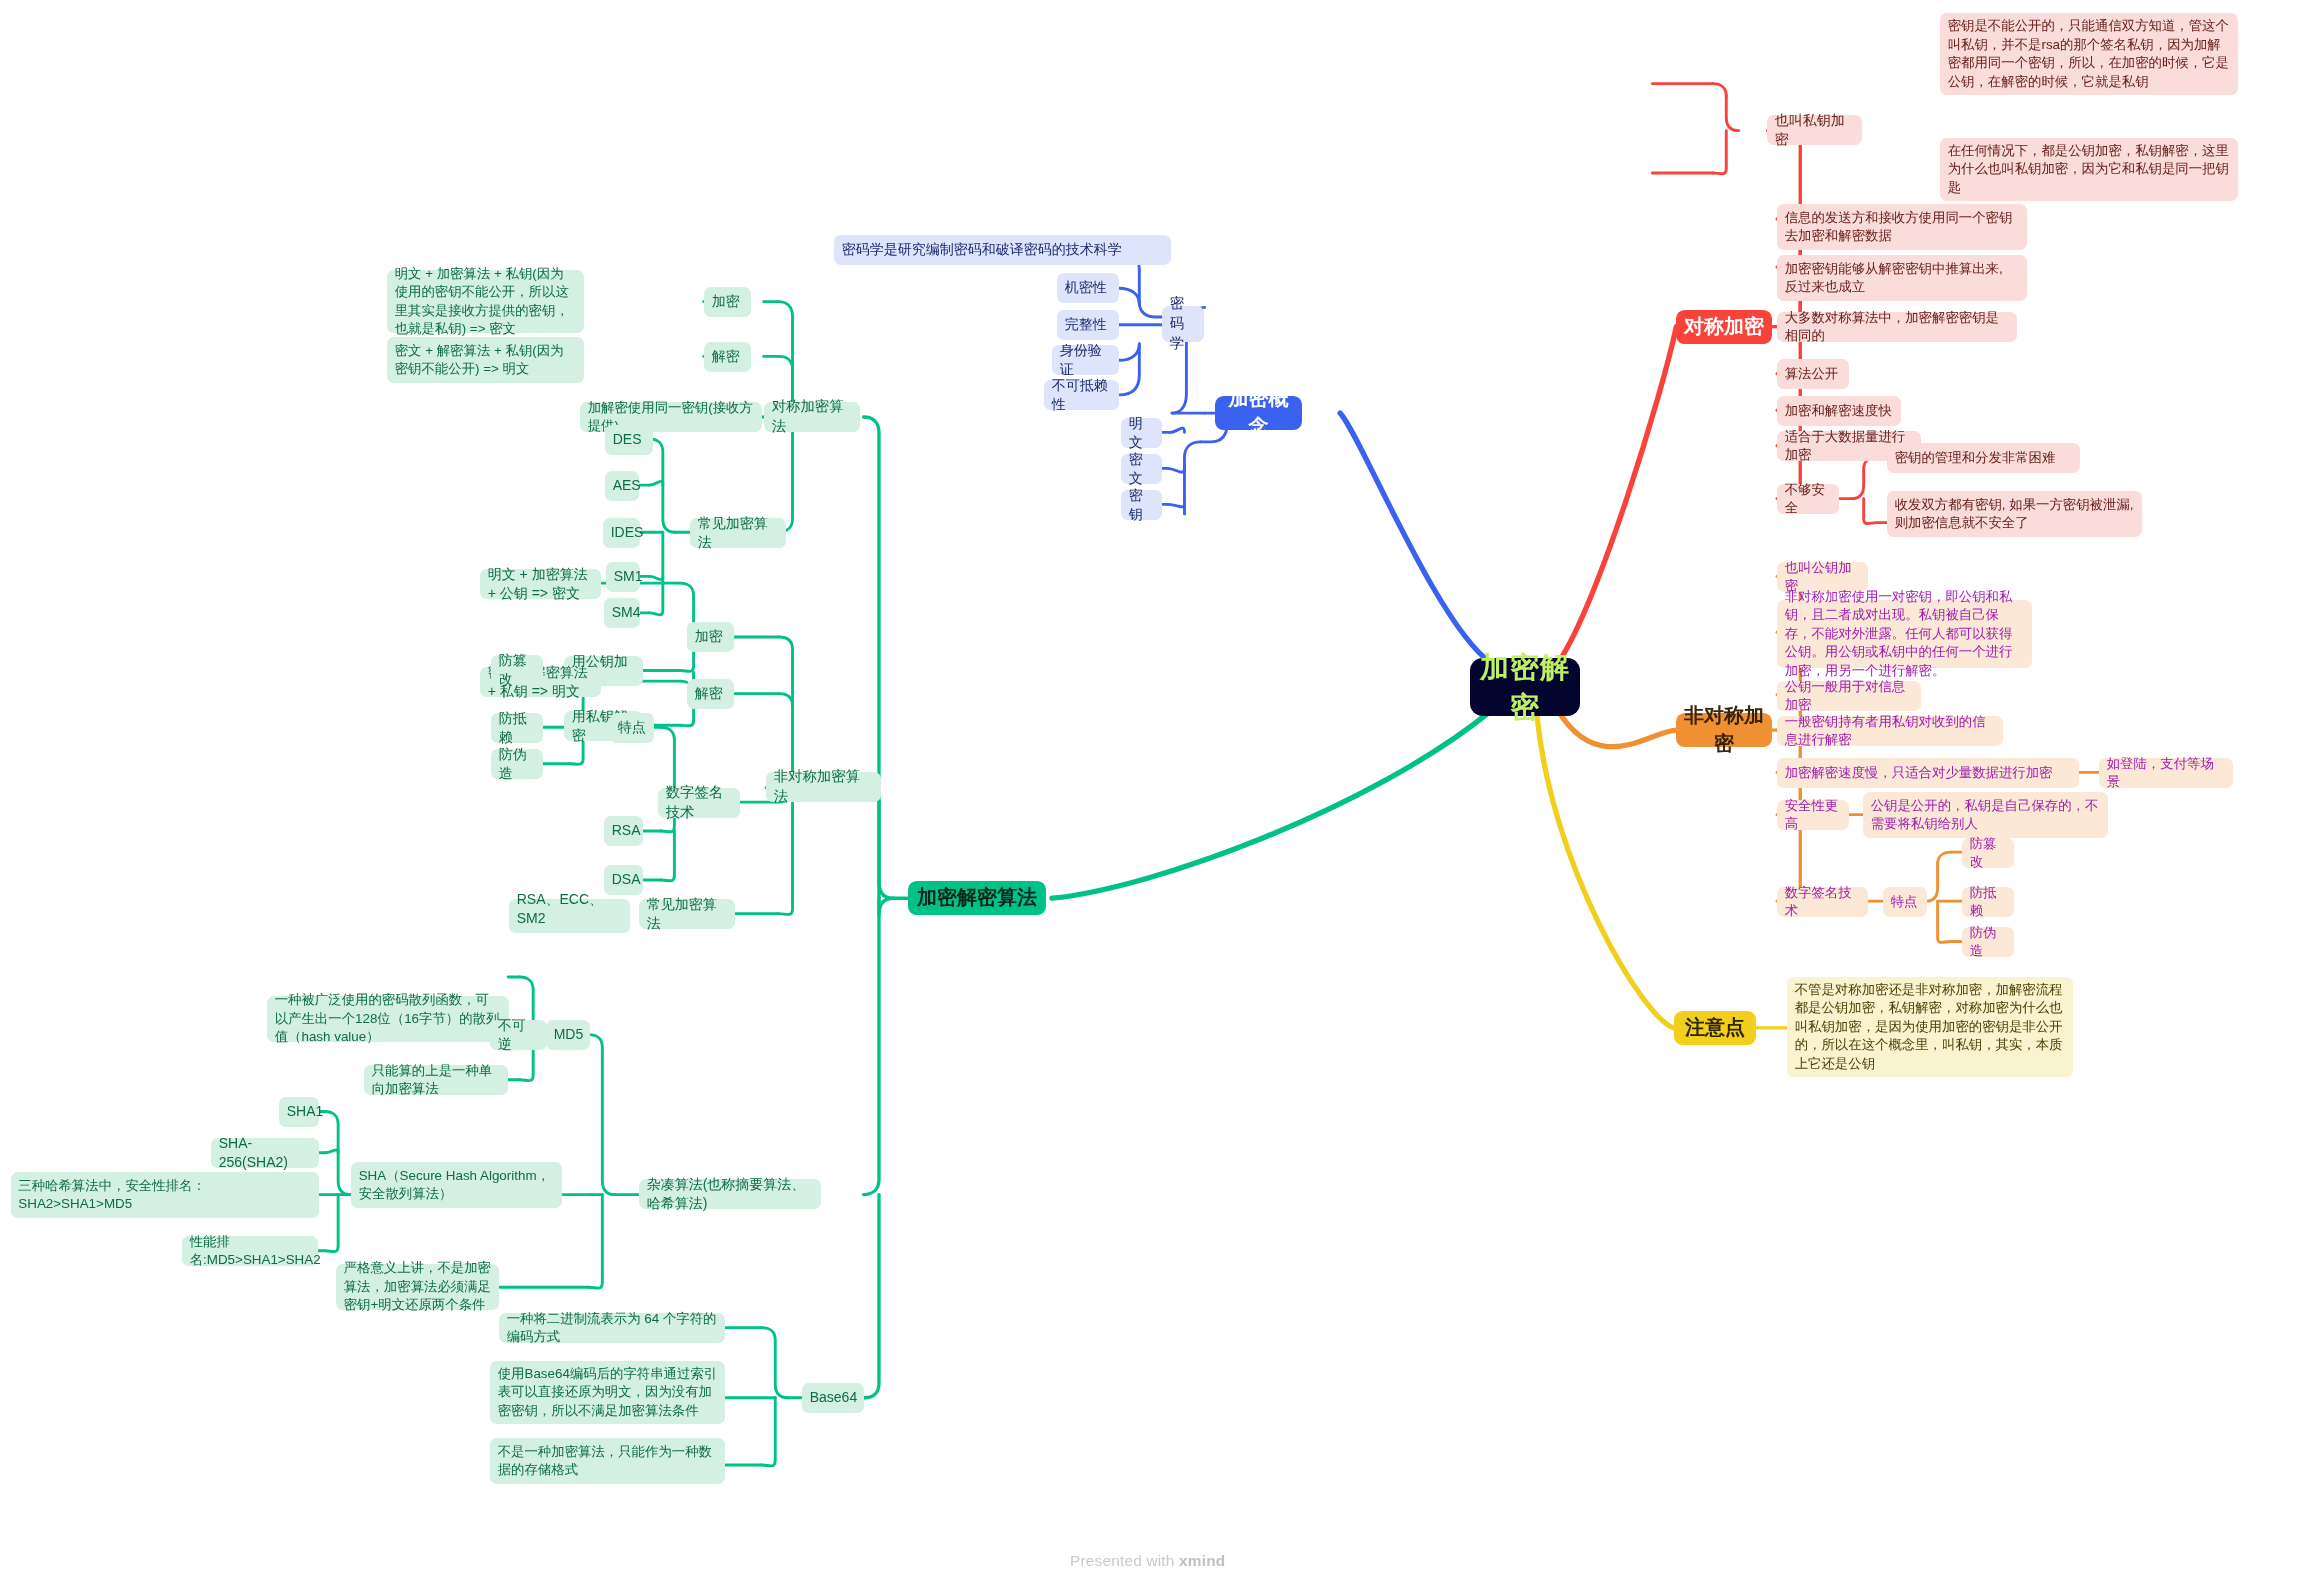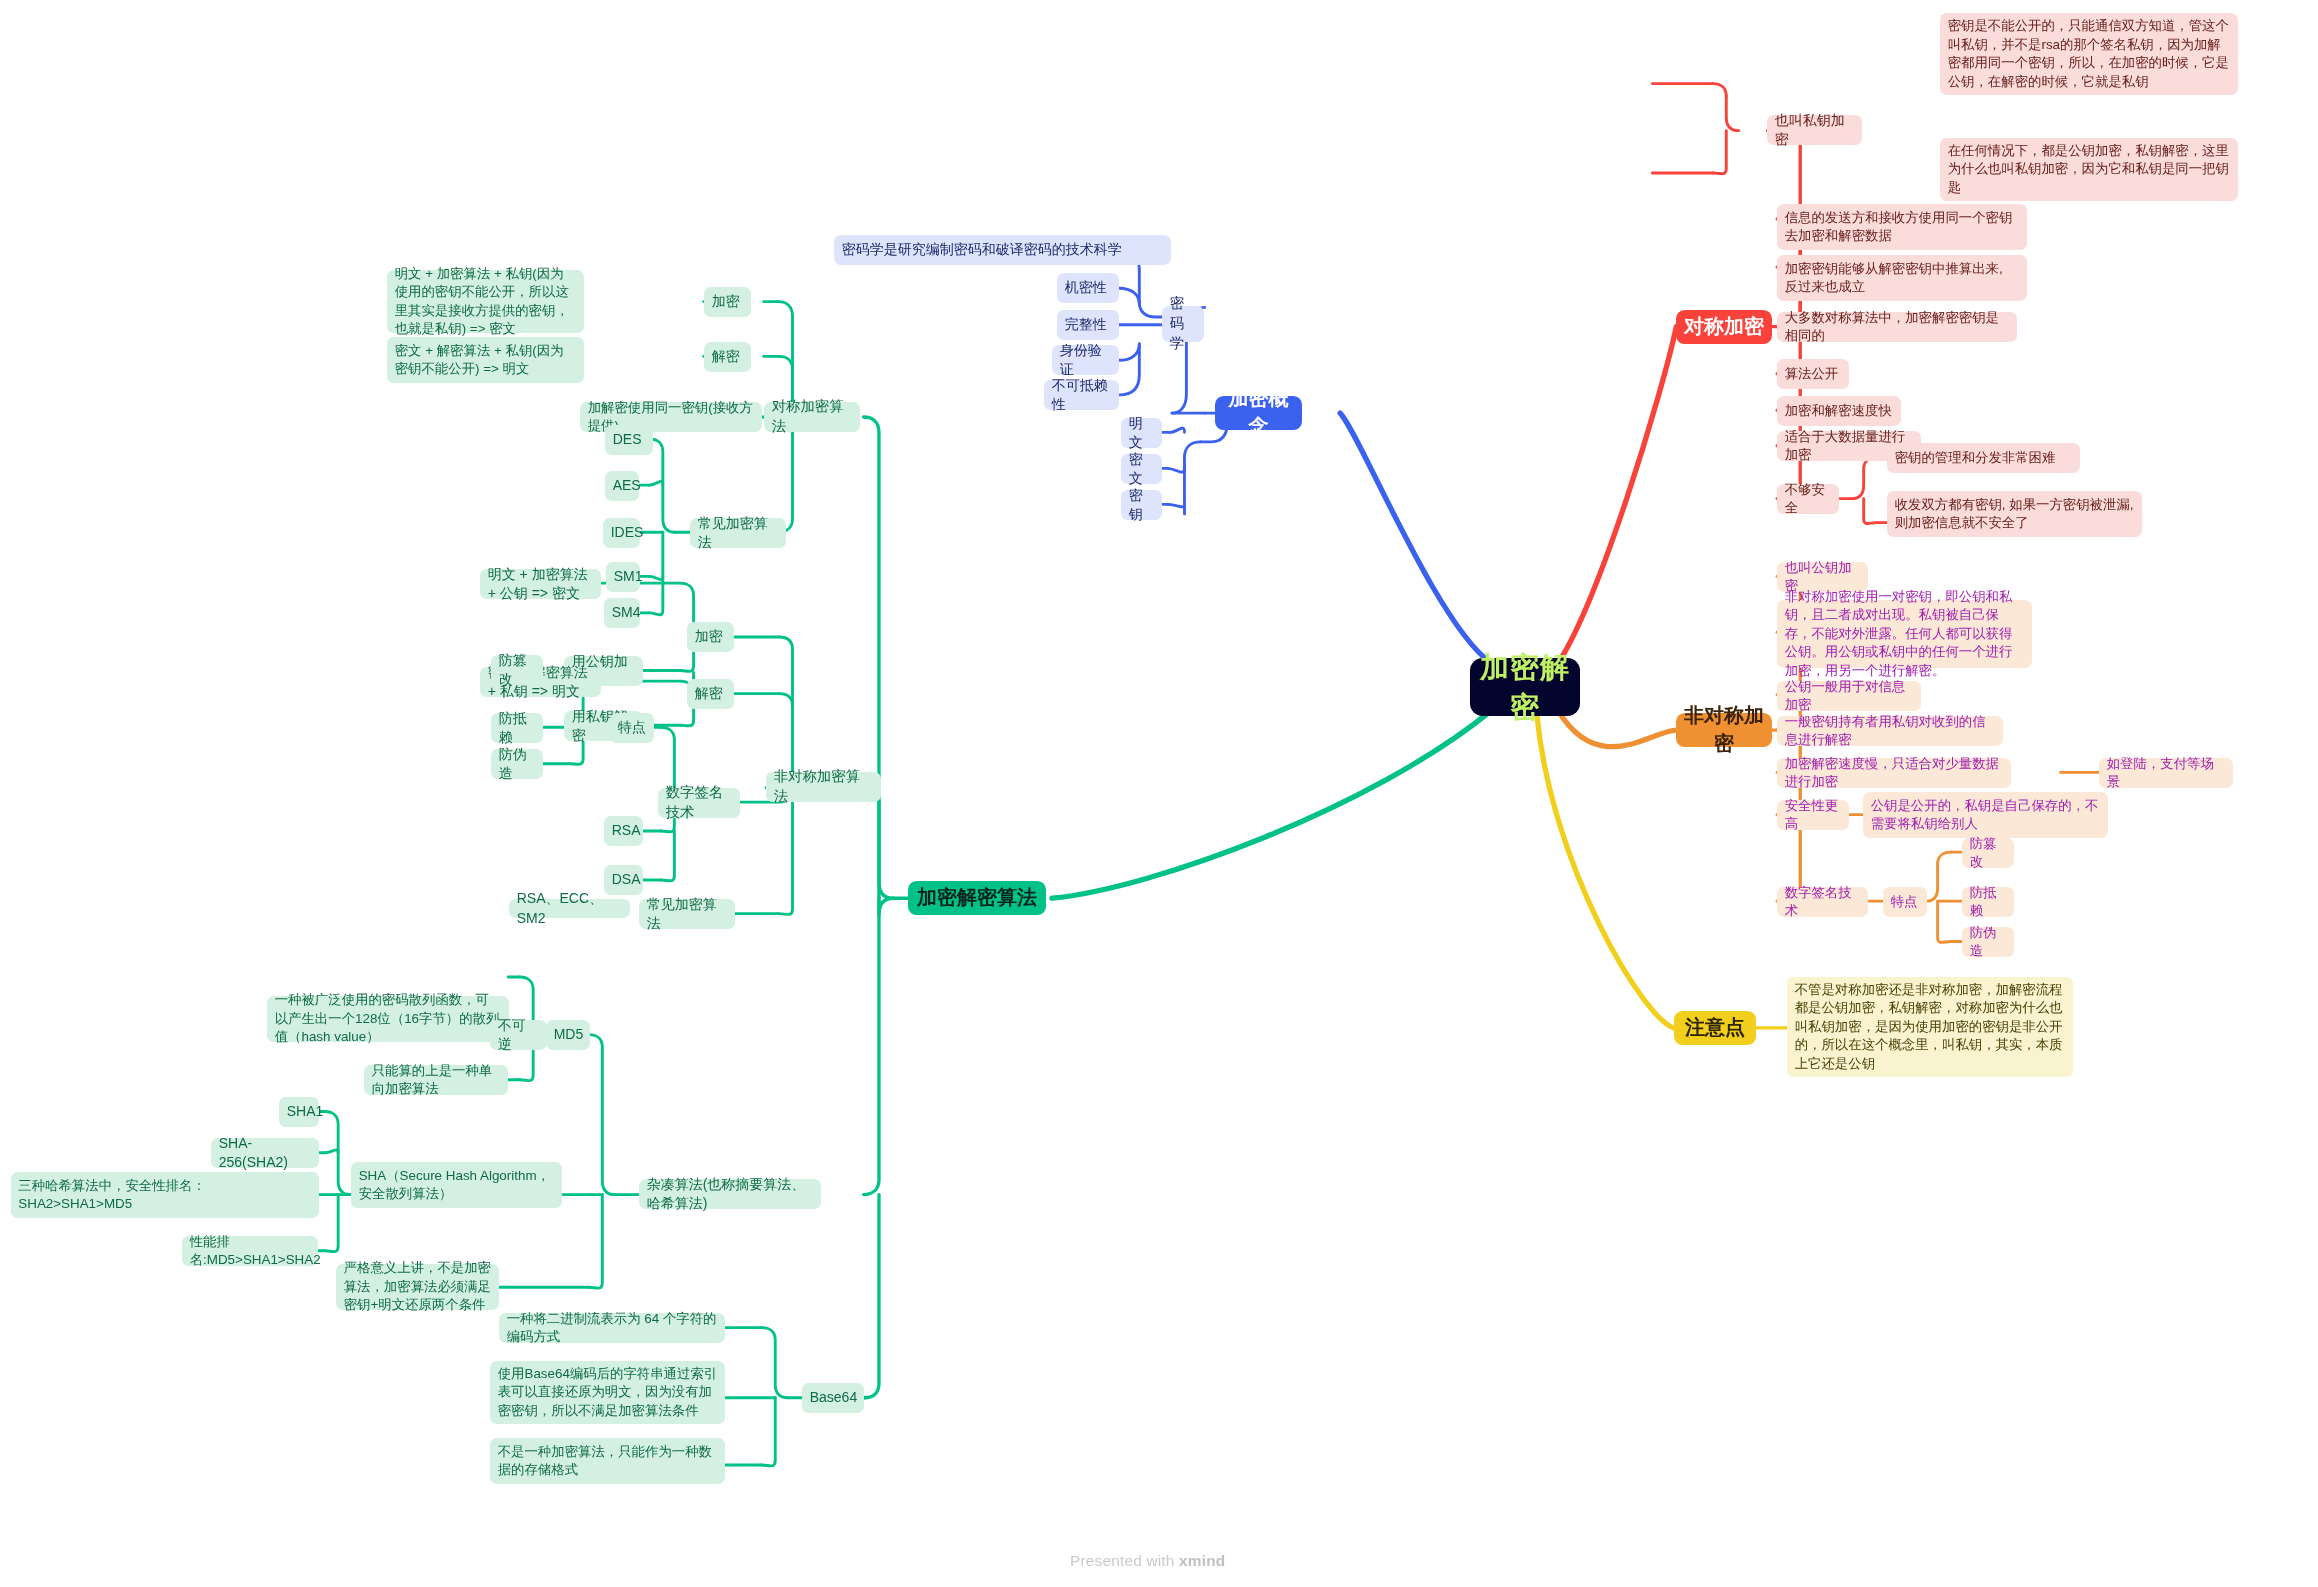--- a/index.html
+++ b/index.html
@@ -344,21 +344,21 @@
 </div>
 <div class="node b-green f29" style="left:604px;top:816px;width:39px;height:30px;justify-content:center;">
   <span>RSA</span>
 </div>
 <div class="node b-green f29" style="left:604px;top:865px;width:39px;height:30px;justify-content:center;">
   <span>DSA</span>
 </div>
 <div class="node b-green f29" style="left:639px;top:899px;width:96px;height:30px;justify-content:center;">
   <span>常见加密算法</span>
 </div>
-<div class="node b-green f29" style="left:509px;top:899px;width:121px;height:19px;justify-content:center;">
+<div class="node b-green f29" style="left:509px;top:899px;width:121px;height:34px;justify-content:center;align-items:flex-end;">
   <span>RSA、ECC、SM2</span>
 </div>
 
 <div class="node b-green f29" style="left:639px;top:1179px;width:182px;height:30px;justify-content:center;">
   <span>杂凑算法(也称摘要算法、哈希算法)</span>
 </div>
 <div class="node b-green f29" style="left:546px;top:1020px;width:44px;height:30px;justify-content:center;">
   <span>MD5</span>
 </div>
 <div class="node b-green f28" style="left:267px;top:962px;width:242px;height:46px;align-items:center;margin-top:34px;">
@@ -451,21 +451,21 @@
 </div>
 <div class="node b-orange f28" style="left:1777px;top:600px;width:255px;height:68px;align-items:center;">
   <span>非对称加密使用一对密钥，即公钥和私钥，且二者成对出现。私钥被自己保存，不能对外泄露。任何人都可以获得公钥。用公钥或私钥中的任何一个进行加密，用另一个进行解密。</span>
 </div>
 <div class="node b-orange f28" style="left:1777px;top:681px;width:144px;height:30px;align-items:center;">
   <span>公钥一般用于对信息加密</span>
 </div>
 <div class="node b-orange f28" style="left:1777px;top:716px;width:226px;height:30px;align-items:center;">
   <span>一般密钥持有者用私钥对收到的信息进行解密</span>
 </div>
-<div class="node b-orange f28" style="left:1777px;top:758px;width:234px;height:30px;align-items:center;">
+<div class="node b-orange f28" style="left:1777px;top:758px;width:302px;height:30px;align-items:center;">
   <span>加密解密速度慢，只适合对少量数据进行加密</span>
 </div>
 <div class="node b-orange f28" style="left:2099px;top:758px;width:134px;height:30px;align-items:center;">
   <span>如登陆，支付等场景</span>
 </div>
 <div class="node b-orange f28" style="left:1777px;top:800px;width:72px;height:30px;justify-content:center;">
   <span>安全性更高</span>
 </div>
 <div class="node b-orange f28" style="left:1863px;top:792px;width:245px;height:46px;align-items:center;">
   <span>公钥是公开的，私钥是自己保存的，不需要将私钥给别人</span>

